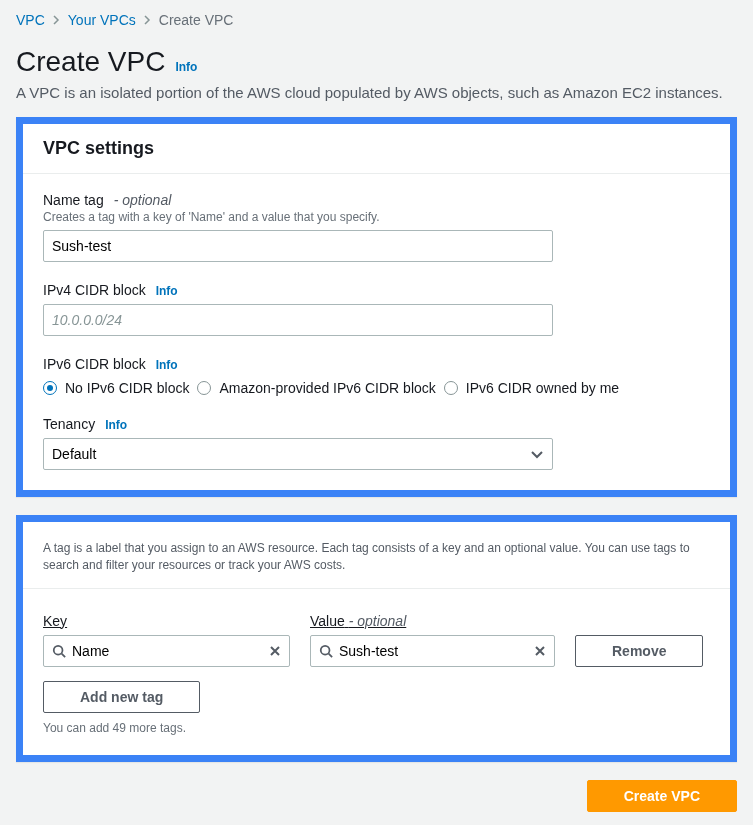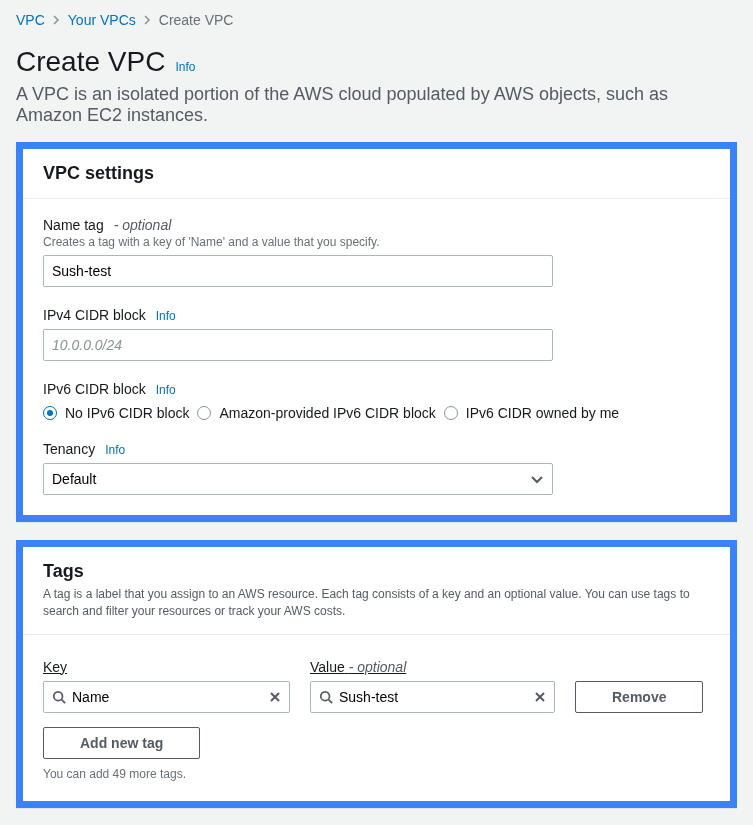--- a/index.html
+++ b/index.html
@@ -21,22 +21,22 @@
 }
 .breadcrumb .sep { color: #687078; }
 .breadcrumb .current { color: #687078; }
 .page-title-row {
   display: flex;
   align-items: baseline;
   gap: 10px;
   margin-bottom: 6px;
 }
 h1 { font-size: 28px; font-weight: 400; color: #16191f; }
-.info-link { color: #0073bb; font-size: 12px; font-weight: 400; }
-.page-desc { color: #545b64; font-size: 18px; margin-bottom: 16px; }
+.info-link { color: #0073bb; font-size: 12px; font-weight: 700; }
+.page-desc { color: #545b64; font-size: 15px; margin-bottom: 16px; }
 .panel {
   background: #fff;
   border: 7px solid #3b82f6;
   margin-bottom: 18px;
   box-shadow: 0 1px 1px rgba(0,0,0,0.05);
 }
 .panel-header {
   padding: 14px 20px;
   border-bottom: 1px solid #eaeded;
 }
@@ -189,21 +189,20 @@
             </svg>
         </span>
       </div>
     </div>
 
   </div>
 </div>
 
 <div class="panel">
   <div class="panel-header">
-    <h2>Tags</h2>
     <div class="panel-desc">A tag is a label that you assign to an AWS resource. Each tag consists of a key and an optional value. You can use tags to search and filter your resources or track your AWS costs.</div>
   </div>
   <div class="panel-body">
     <div class="tags-row">
       <div class="tag-col">
         <label>Key</label>
         <div class="search-input key-input">
           <svg class="mag" viewBox="0 0 16 16">
               <circle cx="7" cy="7" r="5"></circle>
               <line x1="11" y1="11" x2="15" y2="15"></line>

